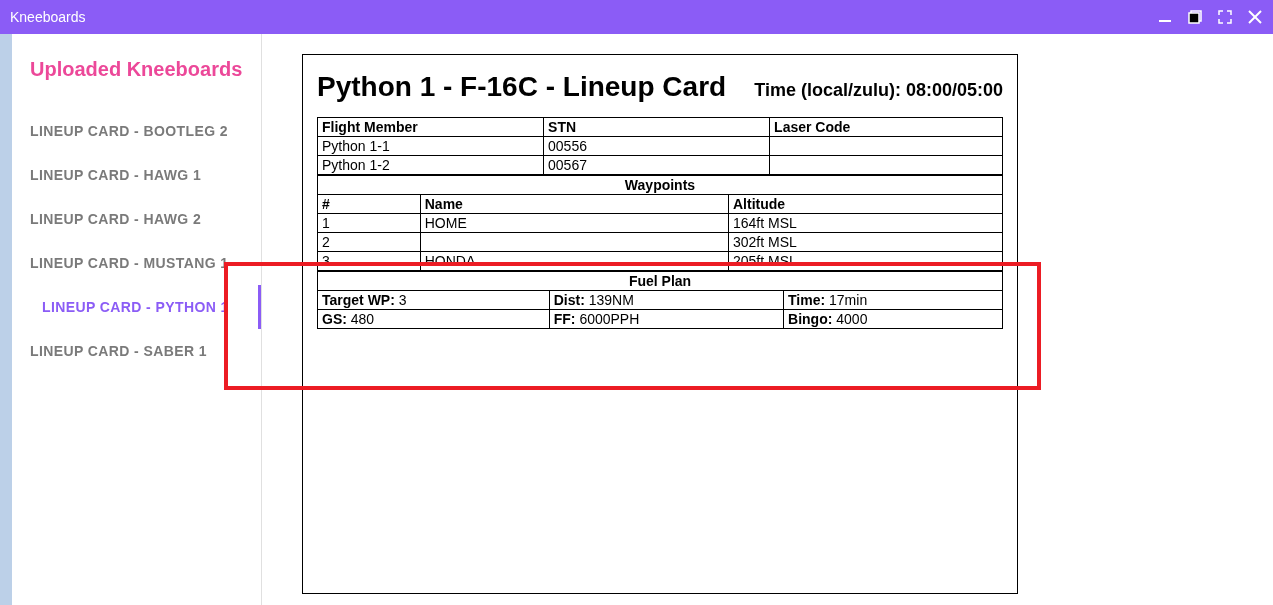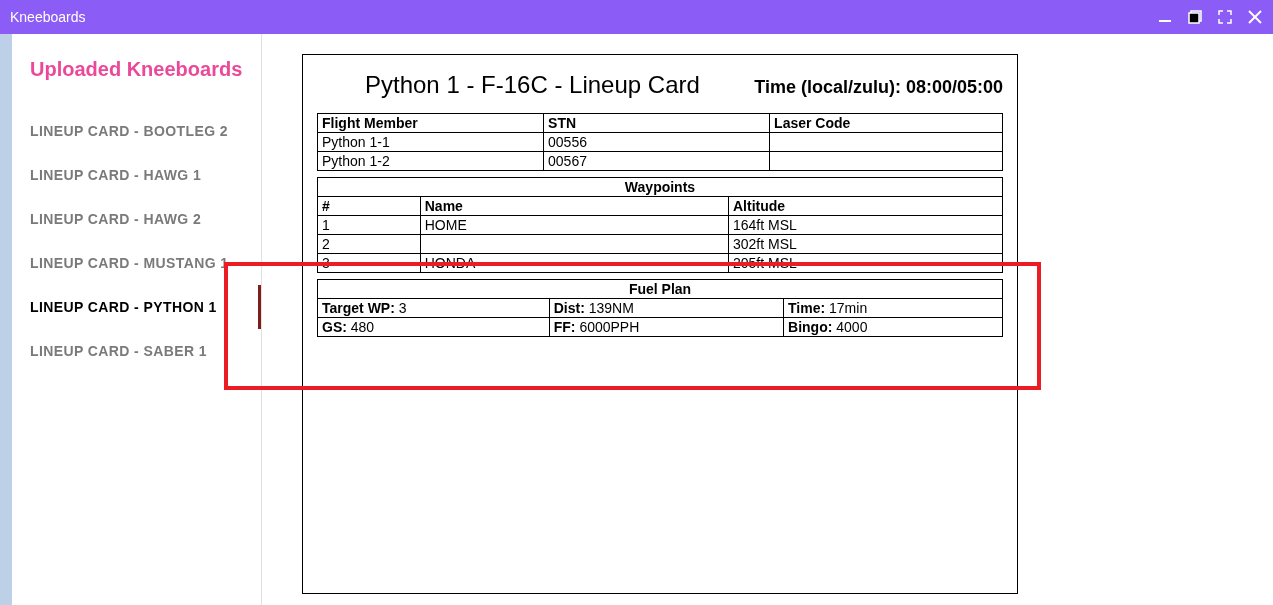--- a/index.html
+++ b/index.html
@@ -42,55 +42,54 @@
   }
   .kneeboard-item {
     font-size: 14px;
     font-weight: 600;
     color: #7a7a7a;
     letter-spacing: 0.4px;
     padding: 14px 0;
     cursor: pointer;
   }
   .kneeboard-item.active {
-    color: #000000;
-    border-right: 3px solid #7f1d1d;
+    color: #8b5cf6;
+    border-right: 3px solid #8b5cf6;
+    margin-left: 12px;
   }
   .main {
     flex: 1;
     padding: 20px 40px;
     position: relative;
   }
   .card {
     border: 1px solid #000;
     width: 716px;
     min-height: 540px;
     padding: 16px 14px;
     position: relative;
   }
   .card-header {
     display: flex;
     justify-content: space-between;
     align-items: baseline;
     margin-bottom: 14px;
   }
   .card-title {
-    font-size: 24px;
-    font-weight: 400;
-    margin-left: 48px;
+    font-size: 28px;
+    font-weight: 700;
   }
   .card-time {
     font-size: 18px;
     font-weight: 700;
   }
   table {
     width: 100%;
     border-collapse: collapse;
     font-size: 14px;
-    margin-bottom: 6px;
   }
   td, th {
     border: 1px solid #000;
     padding: 1px 4px;
     text-align: left;
     font-weight: normal;
   }
   th { font-weight: 700; }
   .section-header td {
     text-align: center;

